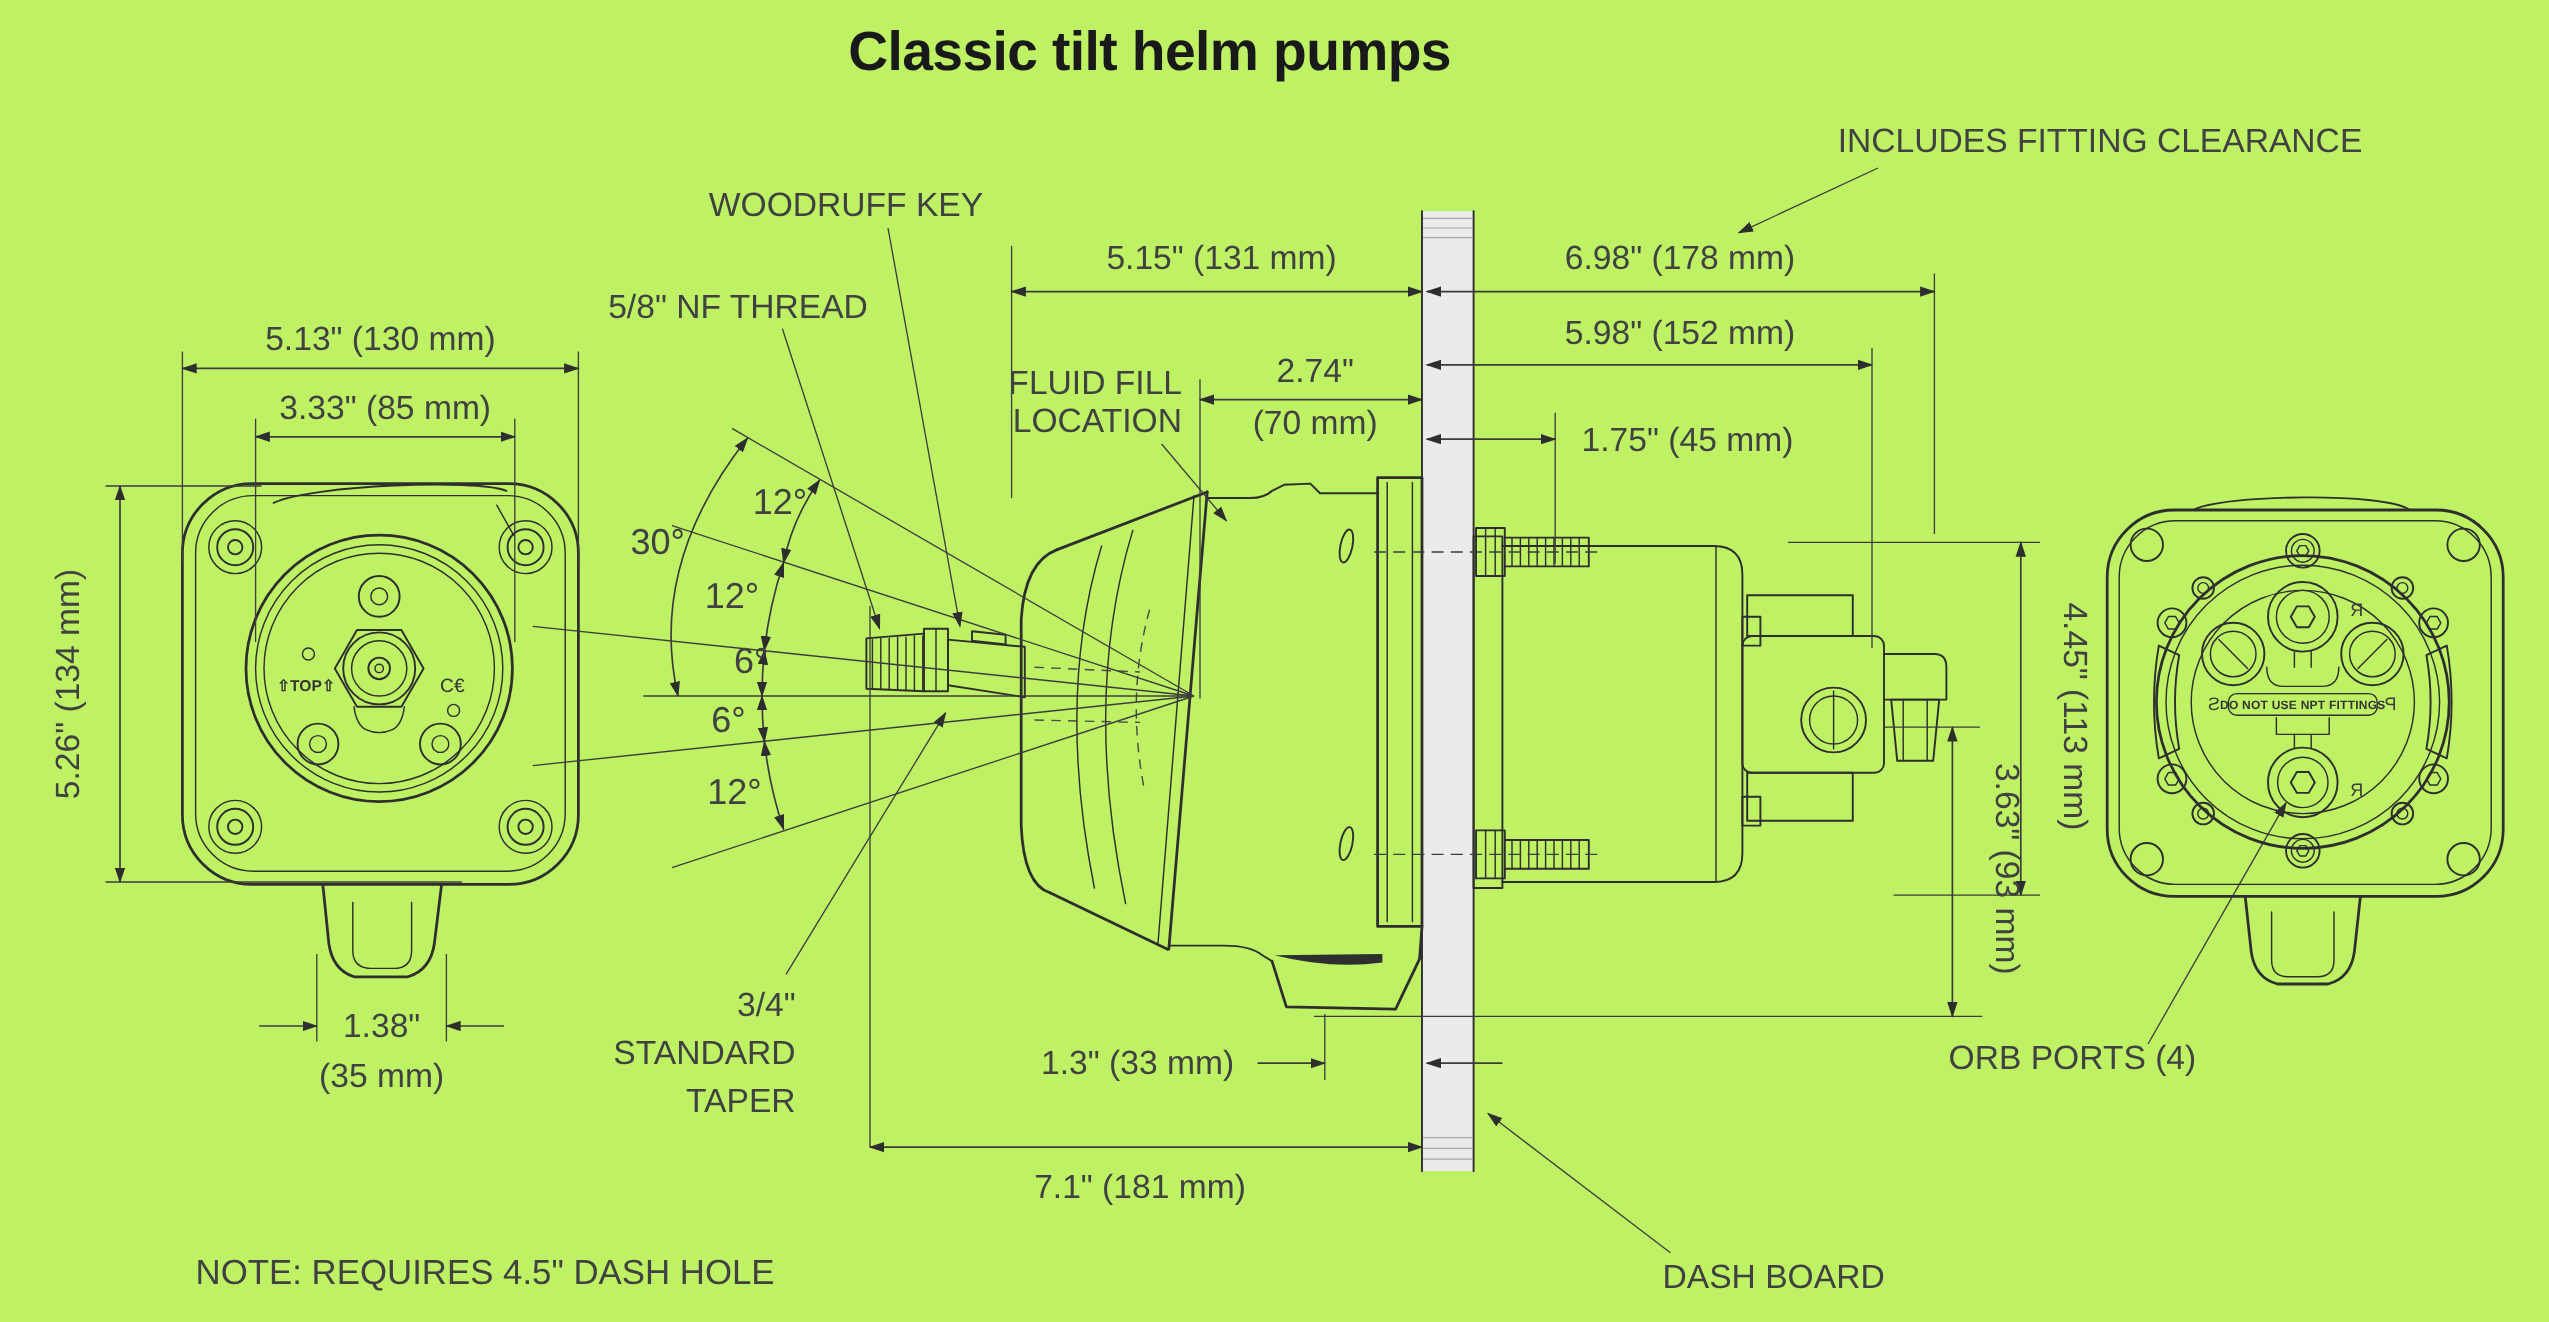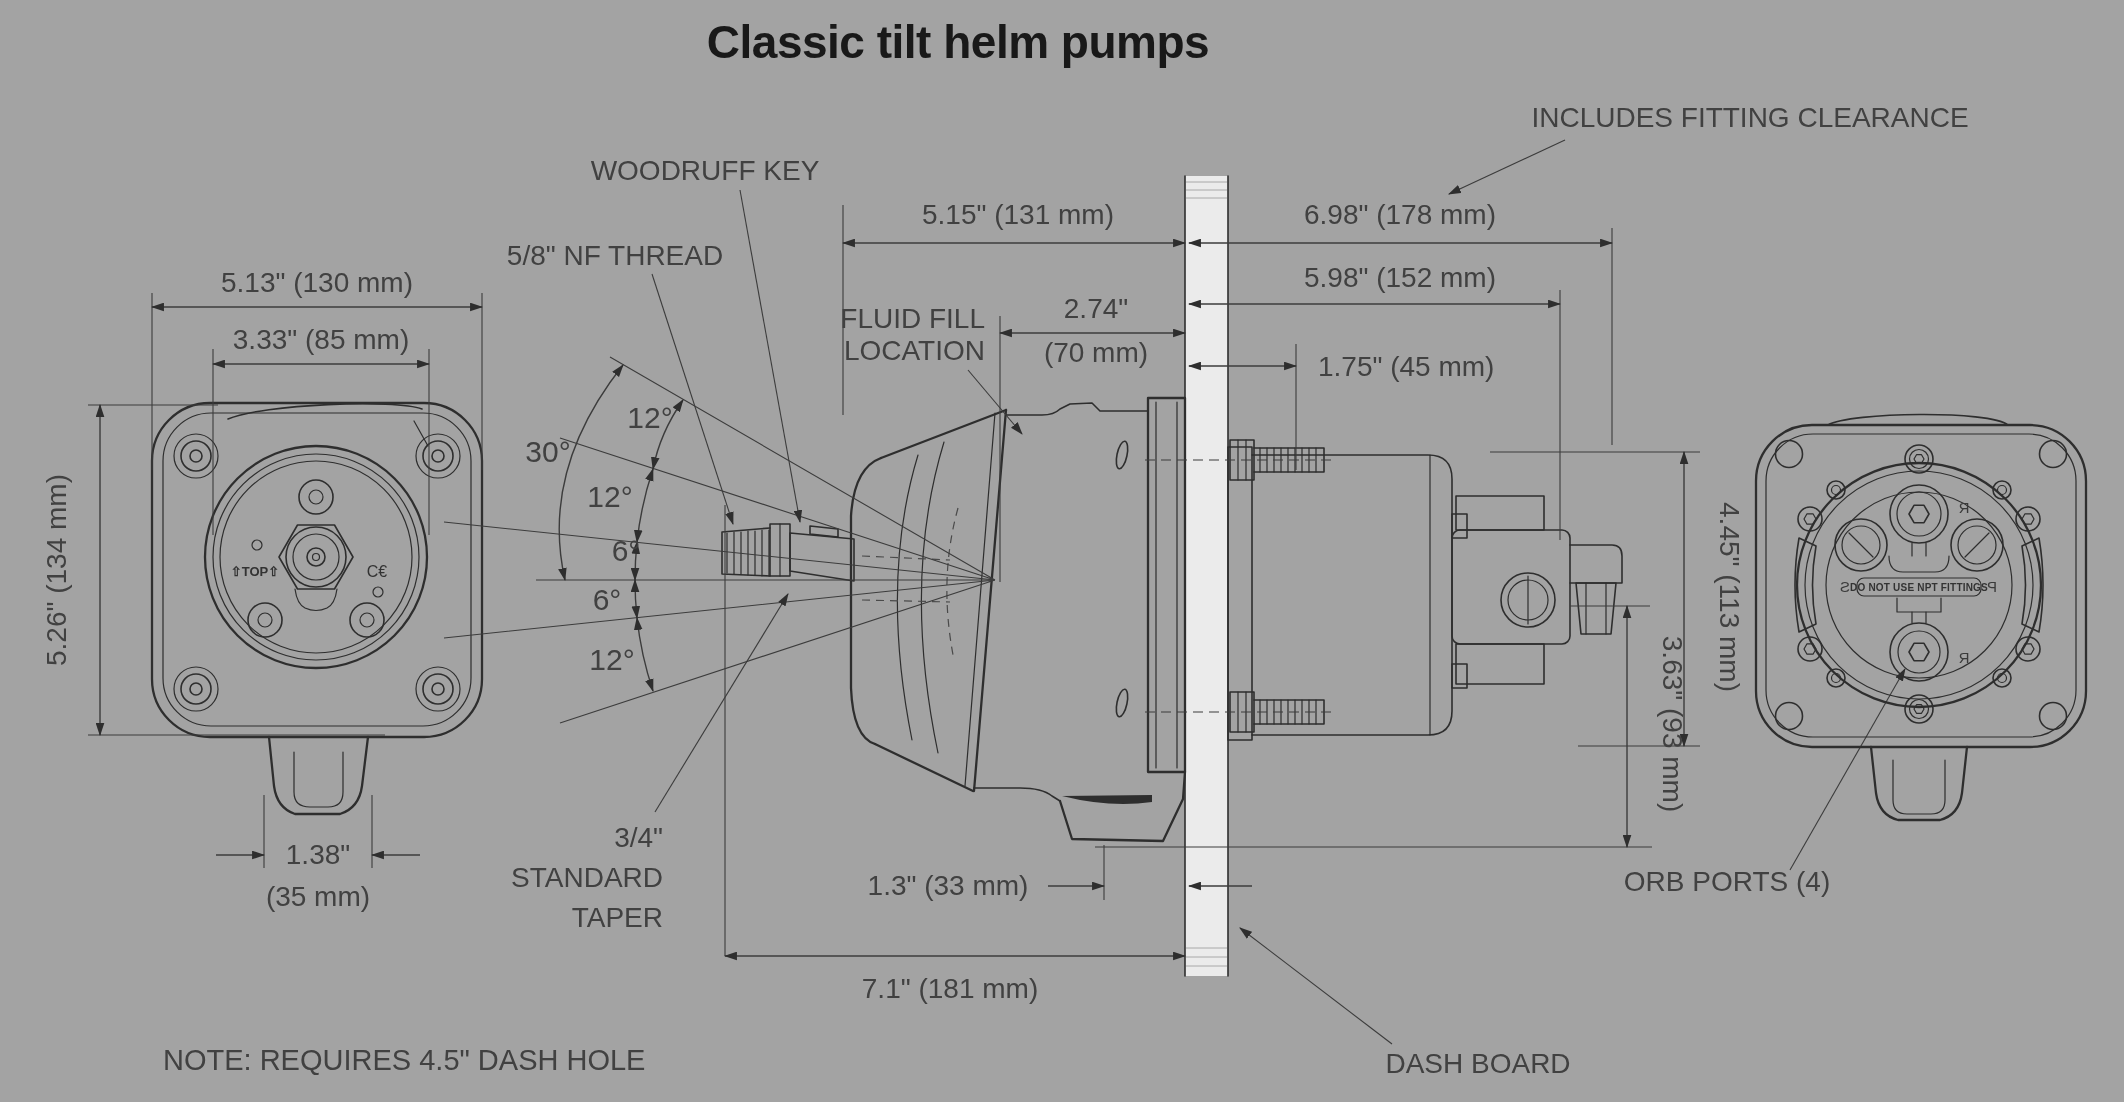--- a/index.html
+++ b/index.html
@@ -1,16 +1,16 @@
 <!DOCTYPE html>
 <html><head>
 <meta charset="utf-8">
 <style>
   html,body{margin:0;padding:0;background:#ffffff;}
-  .stage{position:relative;width:2124px;height:1102px;background:#a3a3a3;overflow:hidden;
+  .stage{position:relative;width:2124px;height:1102px;background:#bef264;overflow:hidden;
          font-family:"Liberation Sans", sans-serif;}
   svg{display:block}
   
   .ln  {fill:none;stroke:#2e2e2e;stroke-width:2.3;stroke-linecap:round;stroke-linejoin:round;}
   .ln2 {fill:none;stroke:#2e2e2e;stroke-width:1.6;stroke-linecap:round;stroke-linejoin:round;}
   .ln3 {fill:none;stroke:#2e2e2e;stroke-width:1.2;stroke-linecap:round;stroke-linejoin:round;}
   .diml{fill:none;stroke:#3c3c3c;stroke-width:1.4;}
   .ext {fill:none;stroke:#3c3c3c;stroke-width:1.1;}
   .dash{fill:none;stroke:#3c3c3c;stroke-width:1.1;stroke-dasharray:10 6;}
   .hidd{fill:none;stroke:#4a4a4a;stroke-width:1.2;stroke-dasharray:8 6;}

